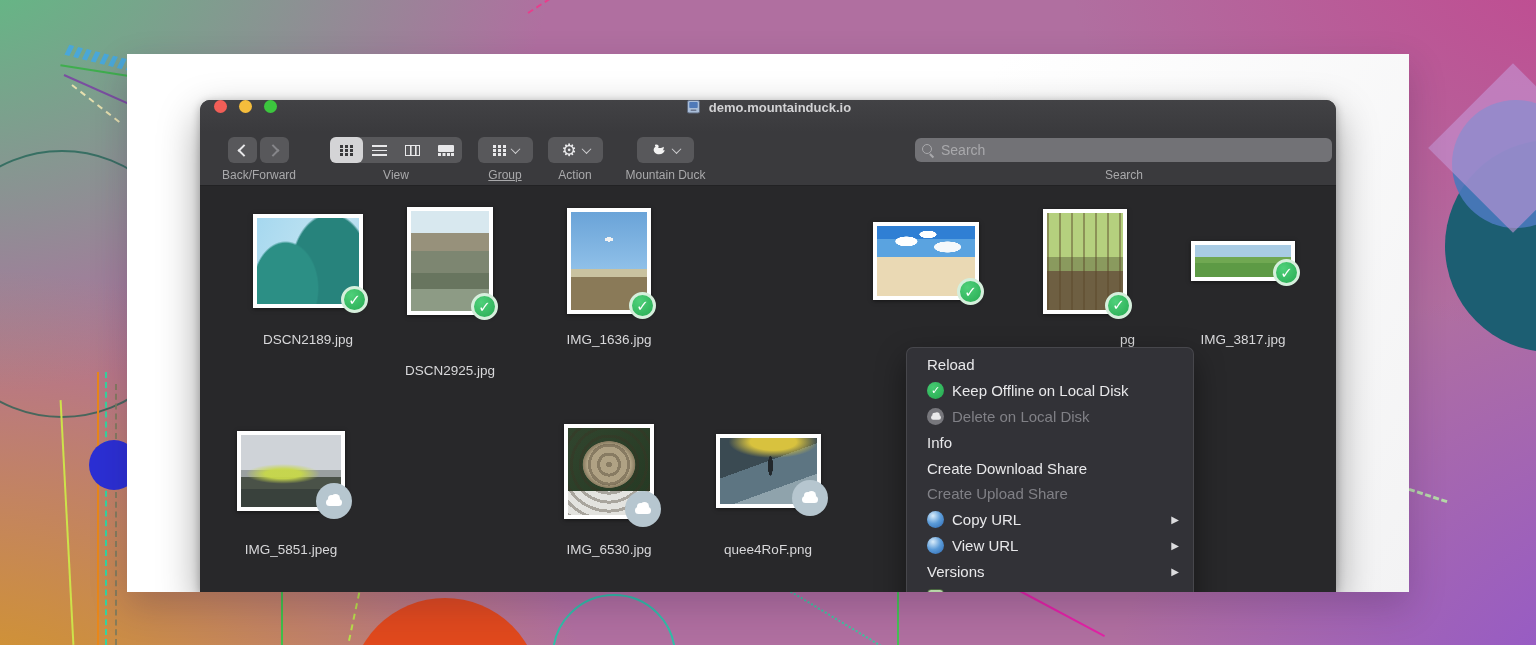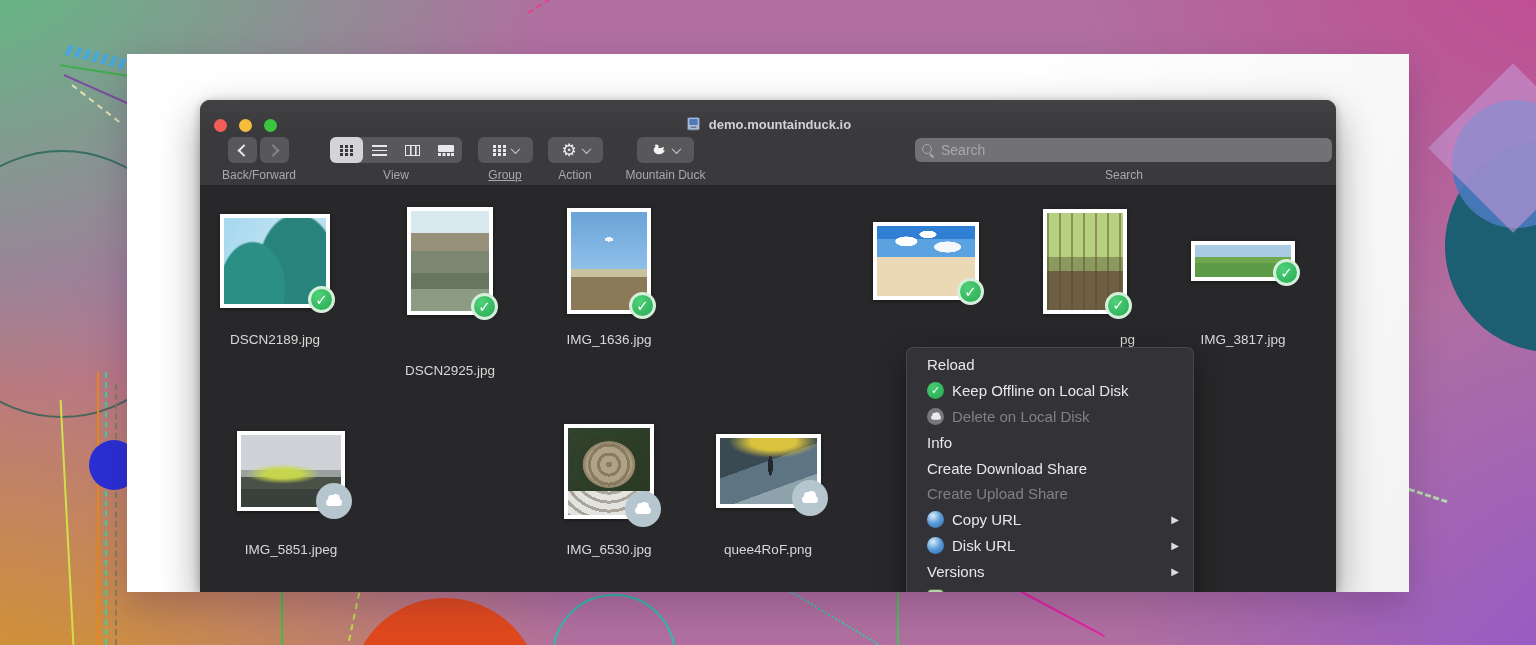--- a/index.html
+++ b/index.html
@@ -47,21 +47,21 @@
     background:linear-gradient(120deg,#ffffff 55%,#f3f3f4 100%);
     box-shadow:0 14px 34px rgba(40,20,60,.22);
     overflow:hidden;}
 
   
   .mac-window{left:73px; top:46px; width:1136px; height:492px;
     border-radius:10px 10px 0 0; overflow:hidden;
     box-shadow:0 16px 40px rgba(0,0,0,.38), 0 2px 10px rgba(0,0,0,.28);
     background:#28282a;}
   .titlebar{height:32px; background:linear-gradient(#424245,#3a3a3d);
-    display:flex; align-items:flex-end; position:relative;text-decoration:underline;}
+    display:flex; align-items:flex-start; position:relative;text-decoration:underline;}
   .lights{display:flex; gap:12px; margin-left:14px;}
   .light{width:13px; height:13px; border-radius:50%;}
   .light.red{background:#f25e57;} .light.yellow{background:#f5bd3c;} .light.green{background:#3cc63e;}
   .title-center{position:absolute; left:0; right:0; display:flex; justify-content:center; align-items:center; gap:7px;}
   .title-text{font-size:13px; color:#d2d2d4; font-weight:700;}
 
   .toolbar{height:54px; background:#3a3a3d; border-bottom:1px solid #222224; position:relative;}
   .tlabel{position:absolute; top:36px; font-size:12px; color:#a9a9ab; text-align:center; white-space:nowrap;}
   .tbtn{position:absolute; top:5px; height:26px; background:#58585b; border-radius:6px;
     display:flex; align-items:center; justify-content:center; gap:6px;}
@@ -271,21 +271,21 @@
 
       <div class="search-field">
         <span class="mag"></span>
         <input type="text" placeholder="Search" style="">
       </div>
       <div class="tlabel" style="left:885px; width:78px;">Search</div>
     </div>
 
     <div class="content">
 
-      <div class="item" style="left:0; top:14px;text-align:right;">
+      <div class="item" style="left:33px; top:14px;text-align:right;">
         <div class="thumbzone">
             <div class="photo p0">
           <span class="badge check"></span>
             </div>
           </div>
         <div class="flabel">DSCN2189.jpg</div>
       </div>
 
       <div class="item" style="left:175px; top:14px;gap:31px;">
         <div class="thumbzone">
@@ -392,21 +392,21 @@
       <div class="menu-item disabled">
         <span>Create Upload Share</span>
       </div>
       <div class="menu-item">
         <span class="mi globe"></span>
         <span>Copy URL</span>
         <span class="sub">▶</span>
       </div>
       <div class="menu-item">
         <span class="mi globe"></span>
-        <span>Disk URL</span>
+        <span>View URL</span>
         <span class="sub">▶</span>
       </div>
       <div class="menu-item">
         <span>Versions</span>
         <span class="sub">▶</span>
       </div>
       <div class="menu-item">
         <span class="mi vault"></span>
         <span>New Encrypted Vault...</span>
       </div>

